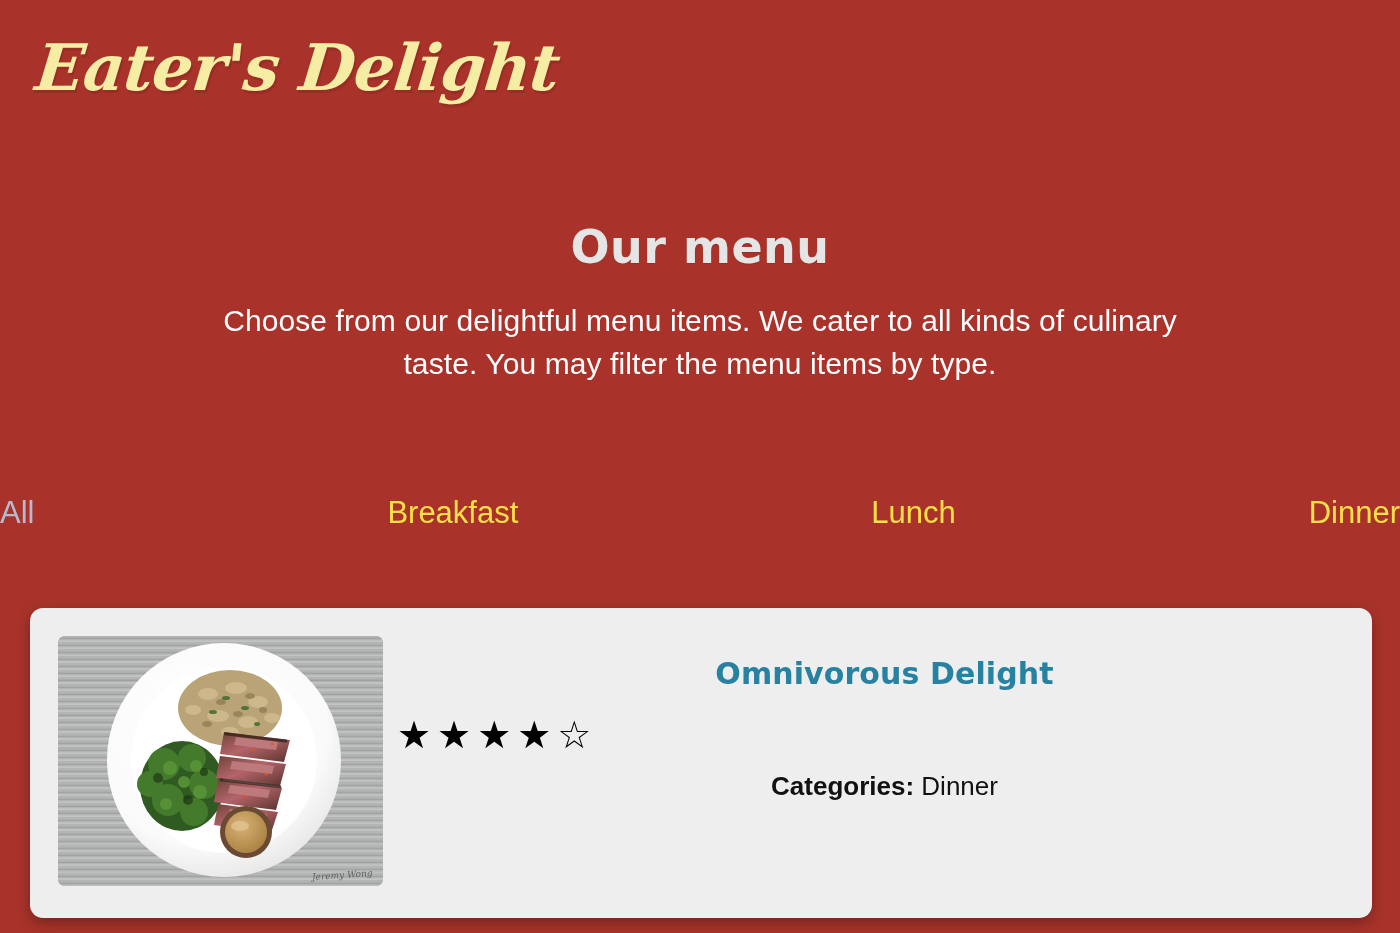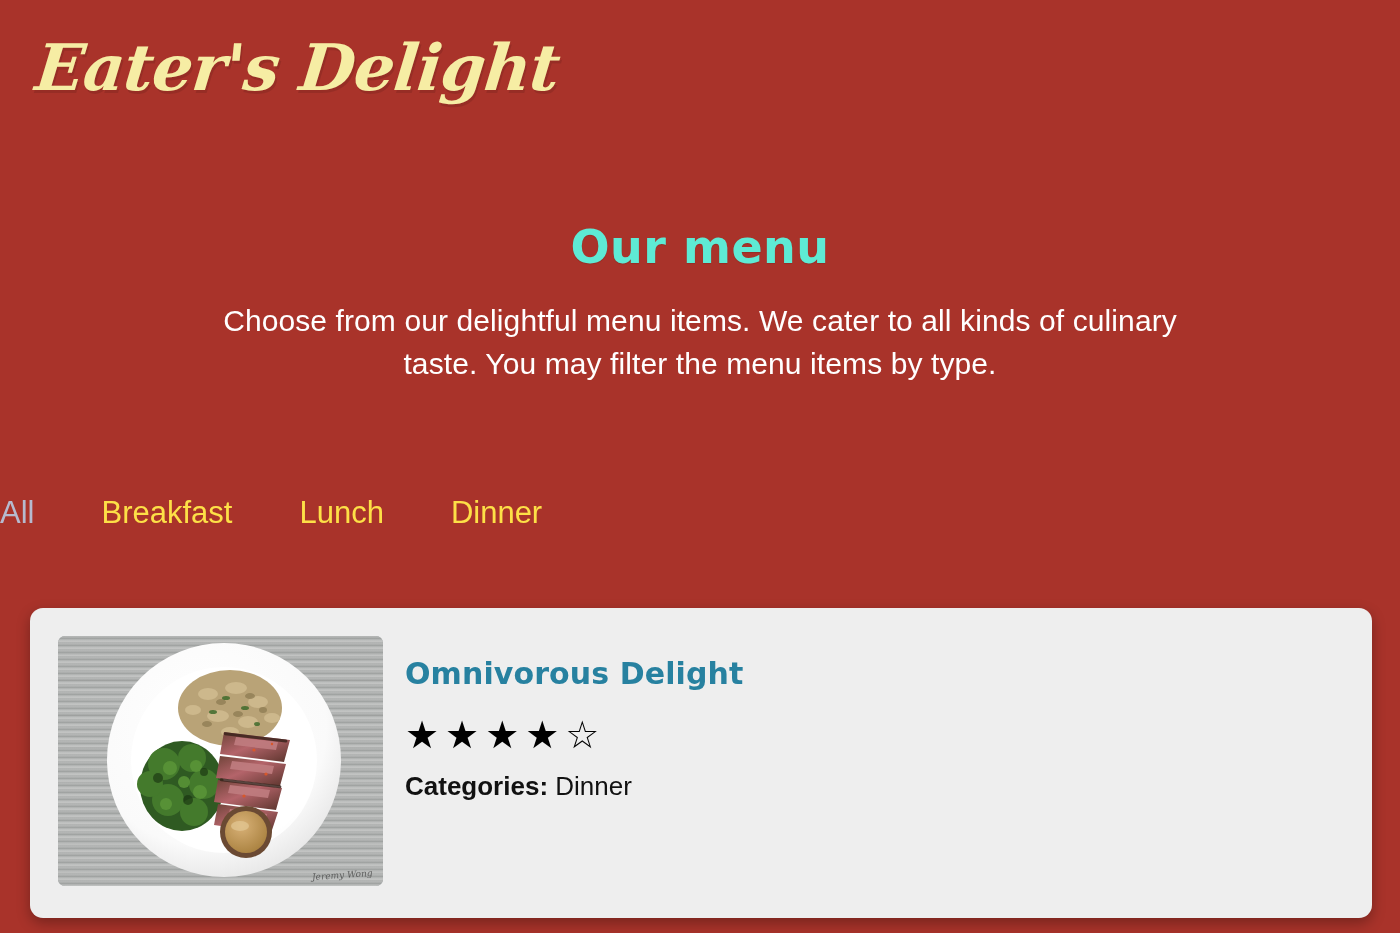--- a/index.html
+++ b/index.html
@@ -40,21 +40,21 @@
     right: 0;
     top: 222px;
     text-align: center;
   }
 
   .hero-title {
     font-family: "DejaVu Sans", sans-serif;
     font-weight: 700;
     font-size: 46px;
     line-height: 1.1;
-    color: #5eead4;
+    color: #e5e5e5;
     letter-spacing: 0.5px;
     text-shadow: 0 1px 1px rgba(0,0,0,0.12);
   }
 
   .hero-sub {
     margin: 26px auto 0;
     width: 960px;
     font-family: "Liberation Sans", sans-serif;
     font-weight: 400;
     font-size: 30px;
@@ -63,21 +63,21 @@
     letter-spacing: 0.1px;
   }
 
   
   .filters {
     position: absolute;
     left: 0;
     right: 0;
     top: 494px;
     display: flex;
-    justify-content: flex-start;
+    justify-content: space-between;
     align-items: baseline;
     gap: 67px;
   }
 
   .filter-tab {
     font-family: "Liberation Sans", sans-serif;
     font-size: 31px;
     line-height: 1.2;
     color: #fde047;
     text-decoration: none;
@@ -112,22 +112,23 @@
     border-radius: 7px;
     overflow: hidden;
     position: relative;
     background: #9fa3a4;
   }
 
   .card-thumb svg { display: block; width: 100%; height: 100%; }
 
   .card-body {
     flex: 1 1 auto;
-    padding-left: 22px;
+    padding-left: 14px;
     padding-top: 20px;
+    text-align: center;
   }
 
   .item-title {
     font-family: "DejaVu Sans", sans-serif;
     font-weight: 700;
     font-size: 30px;
     line-height: 1.2;
     color: #2781a0;
     letter-spacing: 0.1px;
   }

